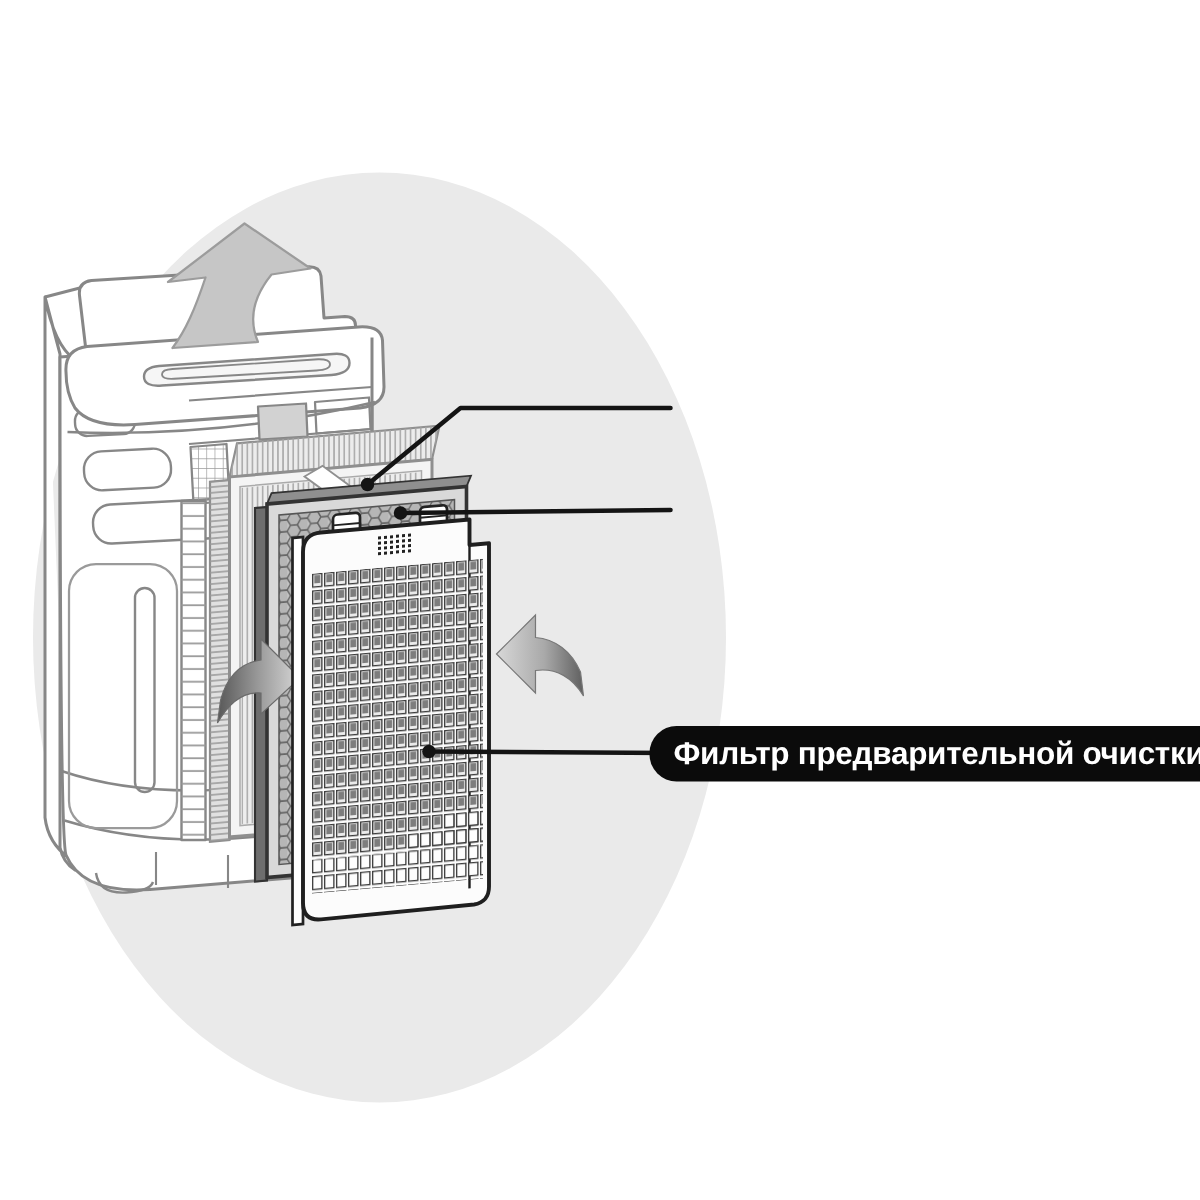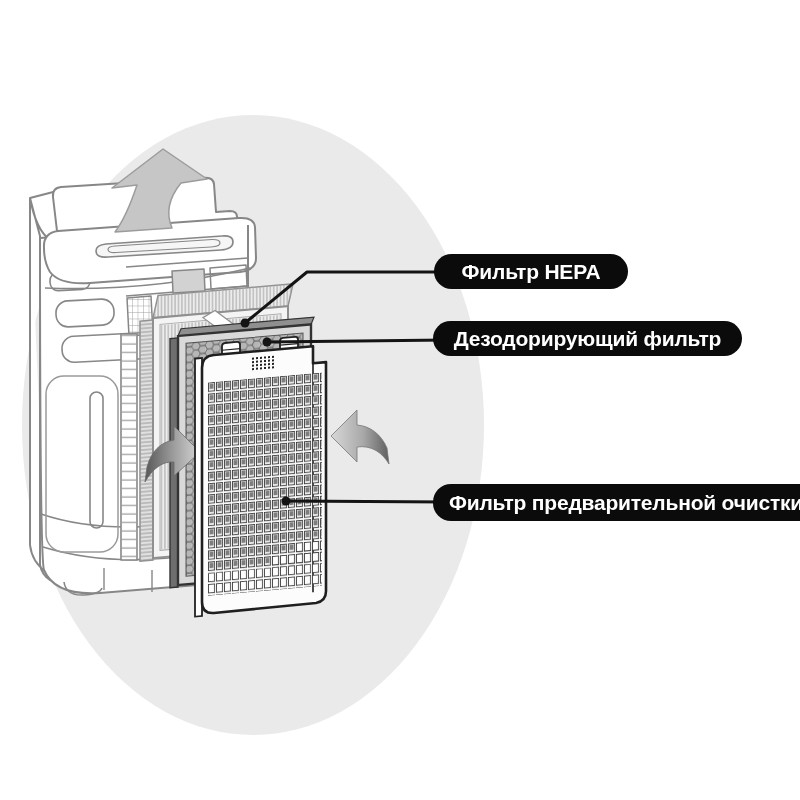--- a/index.html
+++ b/index.html
@@ -169,16 +169,14 @@
   <g stroke="#141414" stroke-width="3" fill="none" stroke-linejoin="round" stroke-linecap="round">
     <path d="M245,323 L307,272 L447,272"></path>
     <path d="M267,342 L447,340"></path>
     <path d="M286,501 L447,502"></path>
   </g>
   <circle cx="245" cy="323" r="4.5" fill="#141414"></circle>
   <circle cx="267" cy="342" r="4.5" fill="#141414"></circle>
   <circle cx="286" cy="501" r="4.5" fill="#141414"></circle>
 </svg>
 
-  <div class="pill pill-hepa">Фильтр HEPA</div>
-  <div class="pill pill-deo">Дезодорирующий фильтр</div>
   <div class="pill pill-pre">Фильтр предварительной очистки</div>
 </div>
 
 </body></html>

